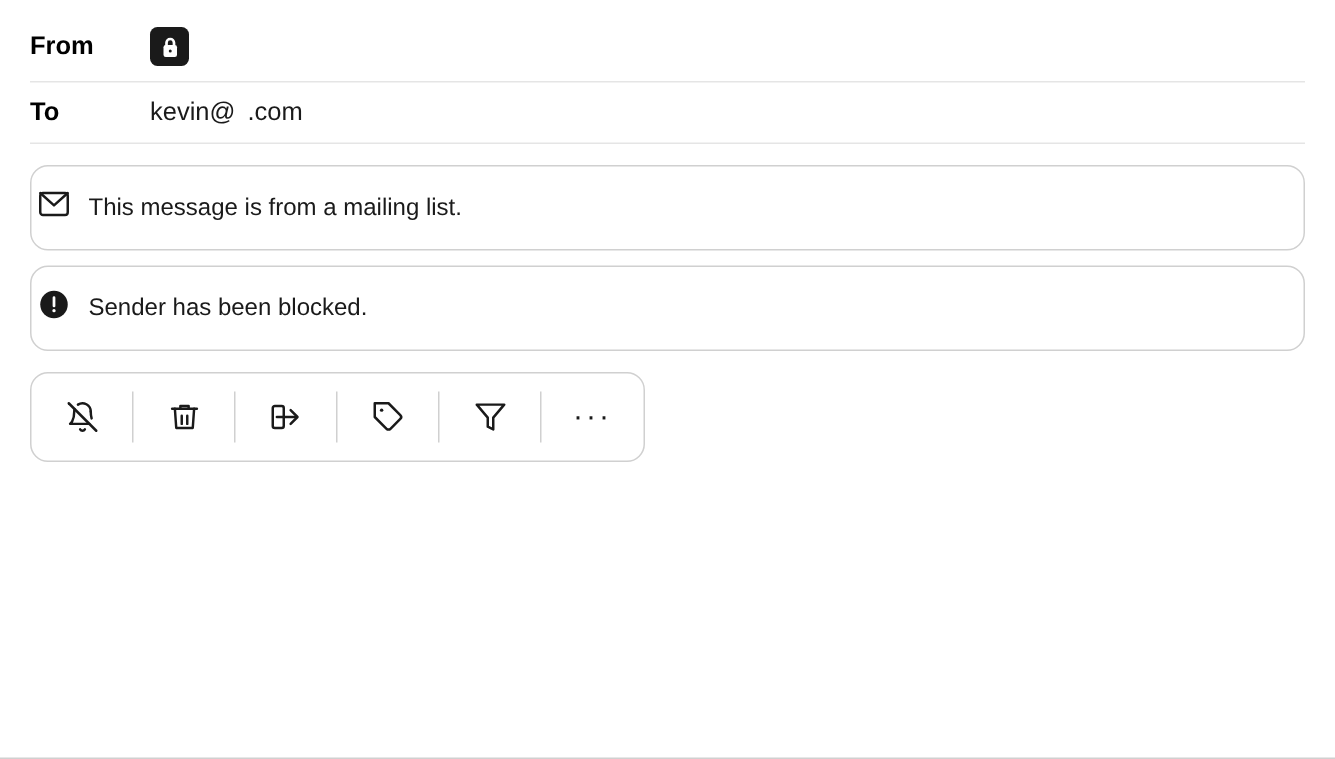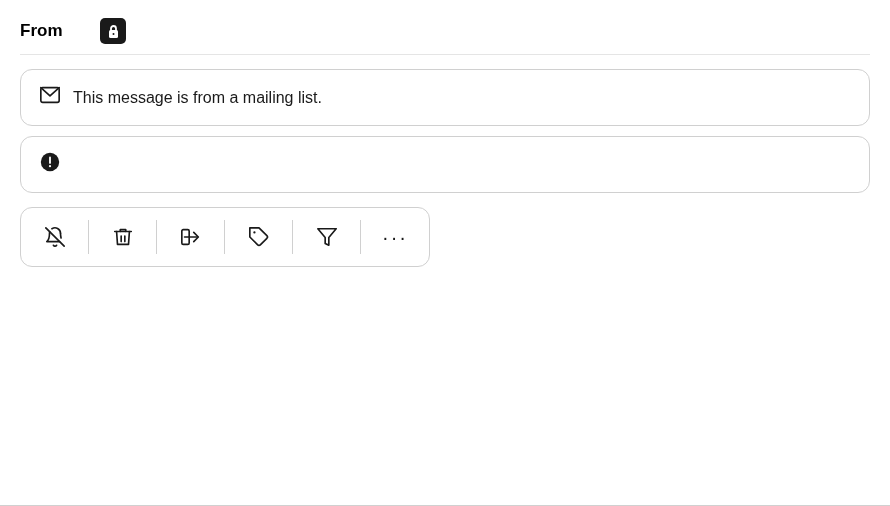--- a/index.html
+++ b/index.html
@@ -59,21 +59,21 @@
       padding: 14px 20px 0 20px;
       display: flex;
       flex-direction: column;
       gap: 10px;
     }
 
     .info-banner {
       display: flex;
       align-items: center;
       gap: 12px;
-      padding: 14px 18px;
+      padding: 14px 4px;
       border: 1px solid #d0d0d0;
       border-radius: 12px;
       background: #fff;
       font-size: 16px;
       color: #1a1a1a;
     }
 
     .banner-icon {
       font-size: 18px;
       flex-shrink: 0;
@@ -151,20 +151,27 @@
       <span class="lock-icon">
         <svg width="13" height="15" viewBox="0 0 13 15" fill="white" xmlns="http://www.w3.org/2000/svg">
           <rect x="2" y="6" width="9" height="8" rx="1.5" fill="white"></rect>
           <path d="M4 6V4.5C4 3.12 5.12 2 6.5 2C7.88 2 9 3.12 9 4.5V6" stroke="white" stroke-width="1.8" fill="none" stroke-linecap="round"></path>
           <circle cx="6.5" cy="10" r="1" fill="#1a1a1a"></circle>
         </svg>
       </span>
     </div>
   </div>
 
+  <div class="header-row">
+    <span class="header-label">To</span>
+    <div class="header-value">
+      <span>kevin@</span>
+      <span>.com</span>
+    </div>
+  </div>
 </div>
 
 <div class="info-banners">
 
   <div class="info-banner">
     <span class="banner-icon">
       <svg class="icon-svg" width="22" height="22" viewBox="0 0 24 24">
         <rect x="2" y="4" width="20" height="16" rx="2" stroke="#1a1a1a" stroke-width="1.8" fill="none"></rect>
         <polyline points="2,4 12,13 22,4" stroke="#1a1a1a" stroke-width="1.8" fill="none" stroke-linecap="round" stroke-linejoin="round"></polyline>
       </svg>
@@ -173,20 +180,21 @@
   </div>
 
   <div class="info-banner">
     <span class="banner-icon">
       <svg width="22" height="22" viewBox="0 0 24 24" fill="none" xmlns="http://www.w3.org/2000/svg">
         <circle cx="12" cy="12" r="10" fill="#1a1a1a"></circle>
         <line x1="12" y1="7" x2="12" y2="13" stroke="white" stroke-width="2" stroke-linecap="round"></line>
         <circle cx="12" cy="16.5" r="1.2" fill="white"></circle>
       </svg>
     </span>
+    <span class="banner-text">Sender has been blocked.</span>
   </div>
 </div>
 
 
 <div class="action-toolbar">
 
   <button class="toolbar-btn" title="Unsubscribe">
     <svg class="icon-svg" viewBox="0 0 24 24" xmlns="http://www.w3.org/2000/svg">
       <path d="M13.73 21a2 2 0 0 1-3.46 0"></path>
       <path d="M18.63 13A17.89 17.89 0 0 1 18 8"></path>

